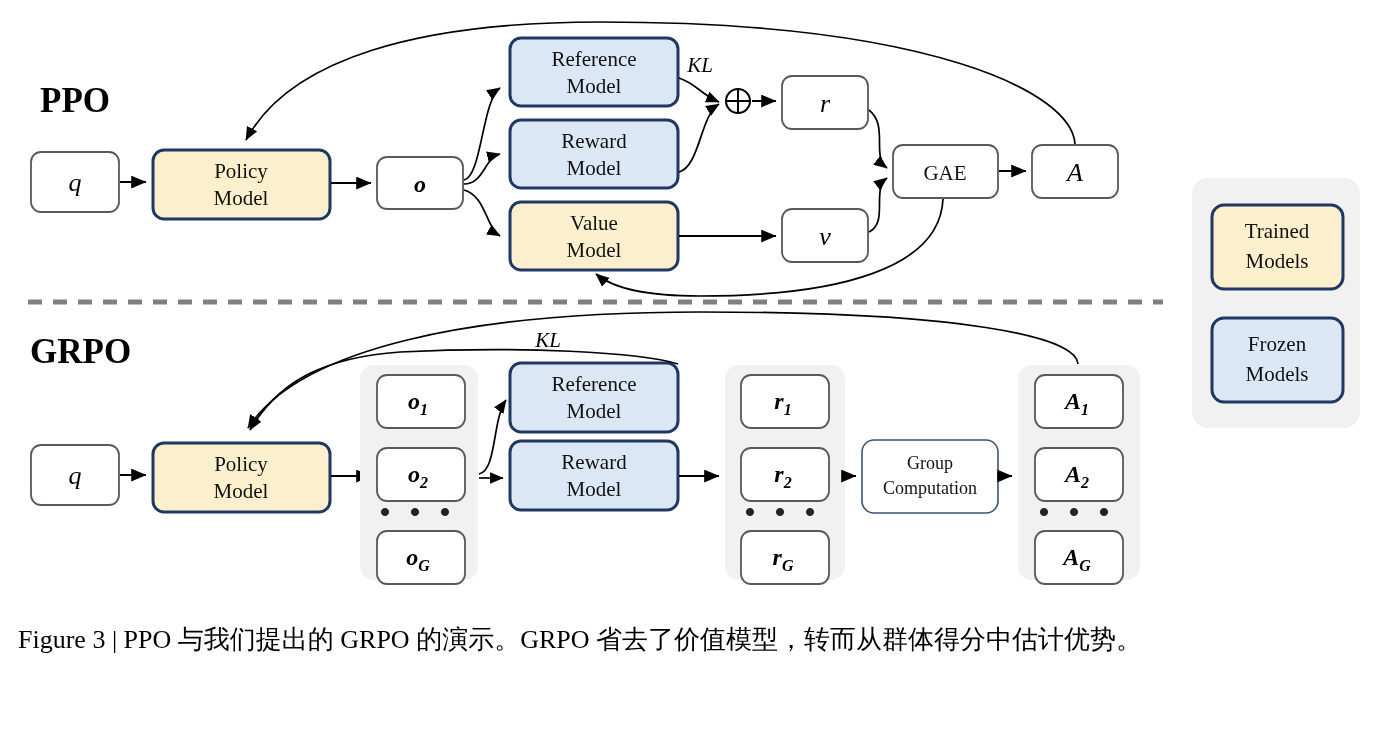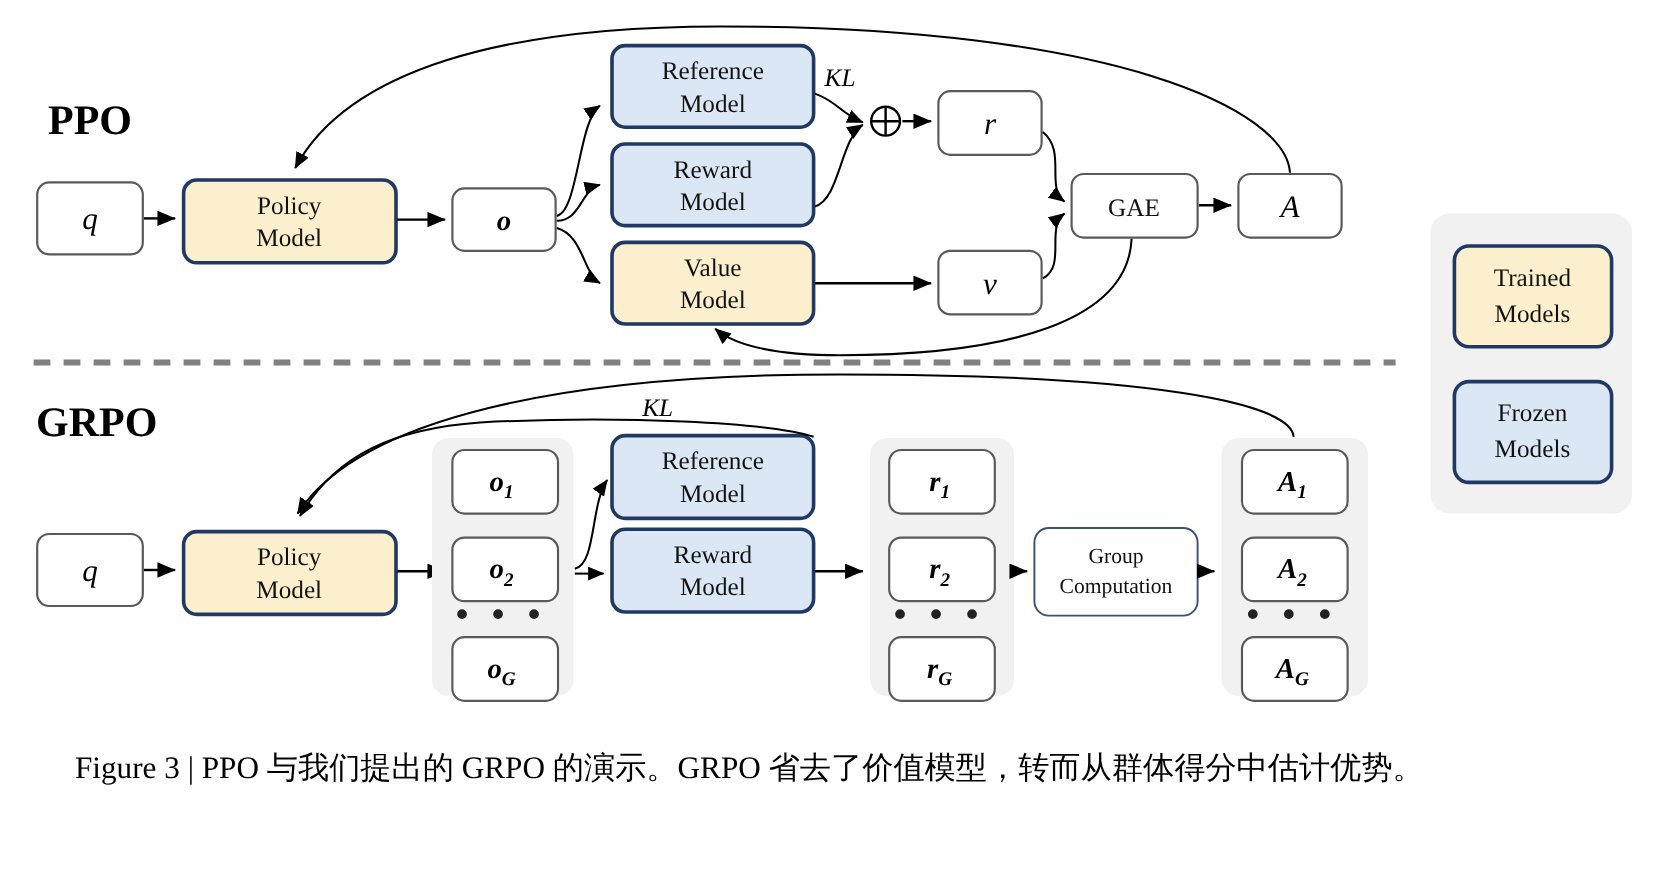--- a/index.html
+++ b/index.html
@@ -118,21 +118,21 @@
     font-weight: bold;
     letter-spacing: 6px;
     fill: #222222;
     text-anchor: middle;
   }
   #caption {
     position: absolute;
     left: 0;
     top: 622px;
     width: 1249px;
-    text-align: center;
+    text-align: left;
     font-family: "Liberation Serif", "DejaVu Serif", serif;
     font-size: 26px;
     line-height: 1.42;
     color: #000000;
     padding: 0 18px;
     box-sizing: border-box;
   }
 </style>
 </head>
 <body>

